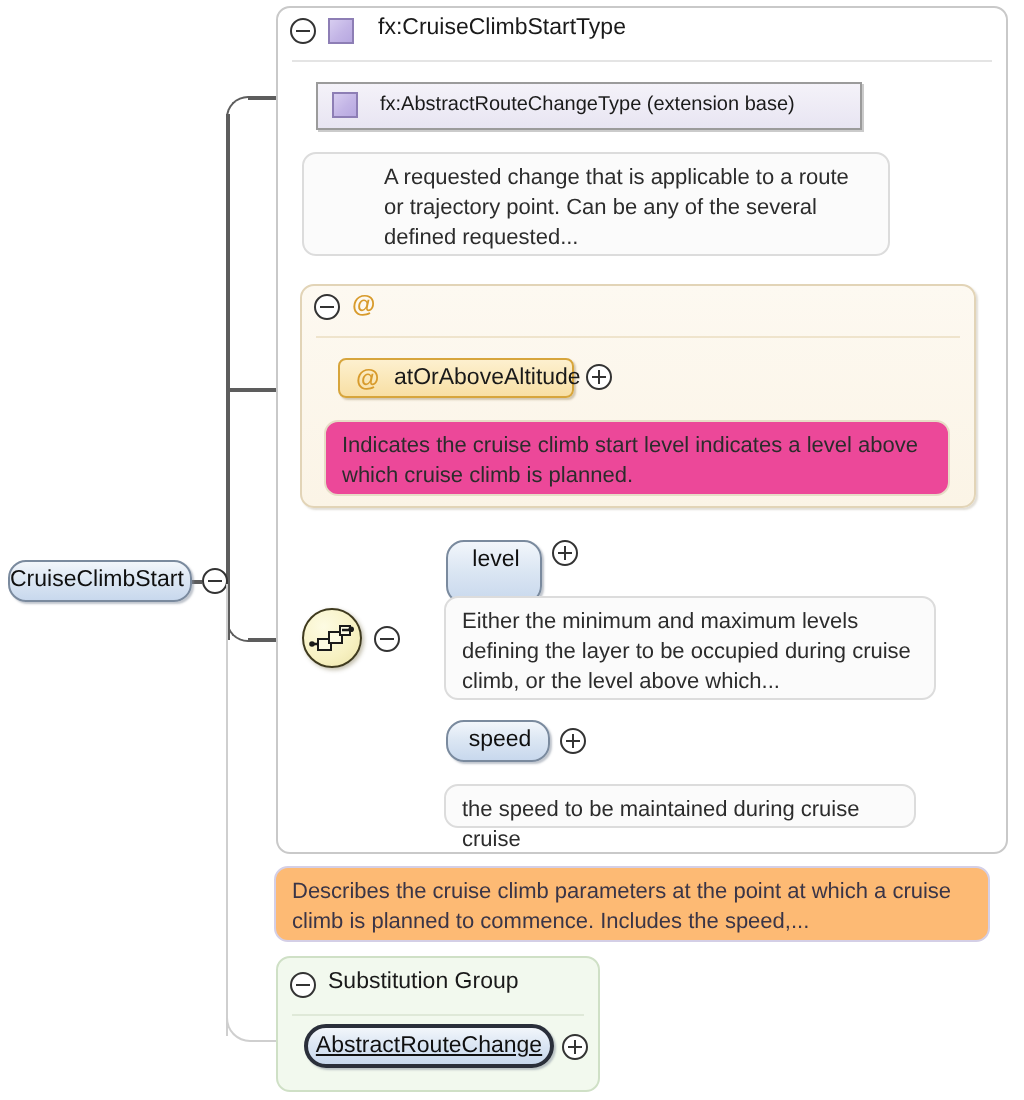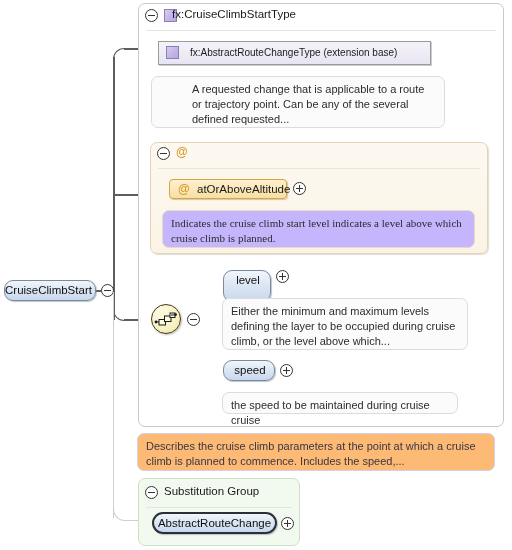--- a/index.html
+++ b/index.html
@@ -145,23 +145,22 @@
     line-height: 15px;
     color: #2c2c2c;
     padding: 5px 8px 4px 8px;
   }
   .doc.lav {
     background: #fdba74;
     border-color: #d4cfe6;
     color: #3a3547;
   }
   .doc.cream {
-    background: #c4b5fd;
+    background: #ec4899;
     border-color: #e6dcc6;
-    font-family: Liberation Serif, serif;
   }
   
   .tail {
     position: absolute;
     width: 13px; height: 7px;
     overflow: hidden;
   }
 
   
   .subst-panel {
@@ -218,21 +217,21 @@
   <div class="line-light abs" style="left:214px; top:370px; width:10px; height:1px;"></div>
 
   <div class="elem-pill" style="left:4px; top:280px; width:92px; height:21px;">
     <div class="elem-pill-label" style="left:0; top:3px; width:84px;">CruiseClimbStart</div>
   </div>
 
   <div class="outer-box" style="left:138px; top:3px; width:366px; height:424px;"></div>
 
   <div class="pm" style="left:145px; top:9px;"></div>
   <div class="type-swatch" style="left:164px; top:9px;"></div>
-  <div class="box-header" style="left:172px; top:8px;">fx:CruiseClimbStartType</div>
+  <div class="box-header" style="left:189px; top:8px;">fx:CruiseClimbStartType</div>
   <div class="hdr-rule" style="left:146px; top:30px; width:350px;"></div>
 
   <div class="ext-base" style="left:158px; top:41px; width:273px; height:24px;">
     <div class="type-swatch" style="left:7px; top:4px;"></div>
     <div class="ext-base-label" style="left:31px; top:5px;">fx:AbstractRouteChangeType (extension base)</div>
   </div>
 
   <div class="tail" style="left:208px; top:70px;"></div>
   <div class="doc" style="left:151px; top:76px; width:294px; height:52px;padding-left:40px;">A requested change that is applicable to a route or trajectory point. Can be any of the several defined requested...</div>
 
@@ -283,17 +282,17 @@
 
   <div class="tail lav" style="left:158px; top:427px;"></div>
   <div class="doc lav" style="left:137px; top:433px; width:358px; height:38px;">Describes the cruise climb parameters at the point at which a cruise climb is planned to commence. Includes the speed,...</div>
 
   <div class="subst-panel" style="left:138px; top:478px; width:162px; height:68px;"></div>
   <div class="pm" style="left:145px; top:486px;"></div>
   <div class="box-header" style="left:164px; top:485px;">Substitution Group</div>
   <div class="hdr-rule" style="left:146px; top:507px; width:146px; background:#dfe9d8;"></div>
 
   <div class="elem-pill strong" style="left:152px; top:512px; width:125px; height:22px;">
-    <div class="elem-pill-label" style="left:0; top:3px; width:121px;">AbstractRouteChange</div>
+    <div class="elem-pill-label" style="left:0; top:3px; width:121px;text-decoration:underline;">AbstractRouteChange</div>
   </div>
   <div class="pm plus" style="left:281px; top:517px;"></div>
 
 </div>
 
 </body></html>

